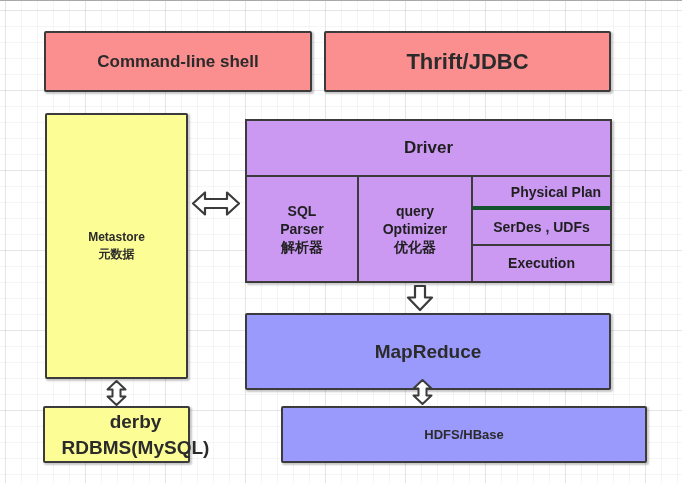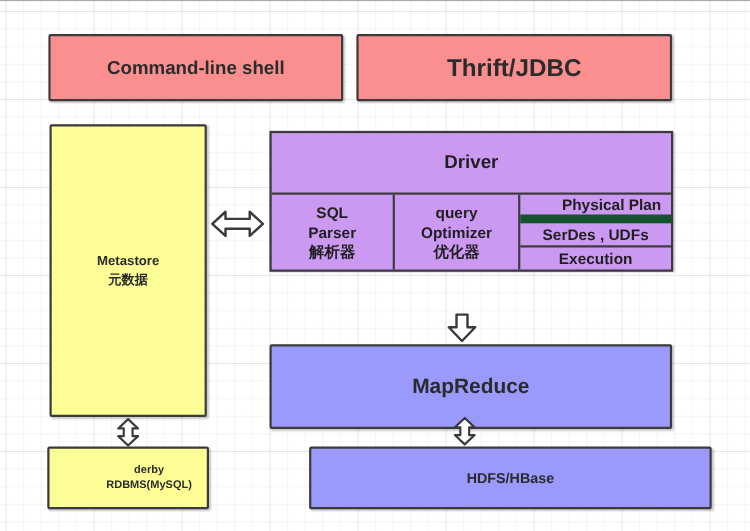--- a/index.html
+++ b/index.html
@@ -31,45 +31,45 @@
     box-shadow:1.5px 1.5px 2px rgba(0,0,0,0.22);
   }
   .rounded{border-radius:2px;}
   .pink{background:#fb8f8f;}
   .yellow{background:#fdfd96;}
   .blue{background:#9a99fc;}
 
   .cmd{left:44px;top:30px;width:268px;height:61px;font-size:17px;}
   .thrift{left:324px;top:30px;width:287px;height:61px;font-size:22px;}
   .metastore{left:45px;top:112px;width:143px;height:266px;font-size:12px;line-height:1.45;}
-  .derby{left:43px;top:405px;width:147px;height:57px;font-size:10px;line-height:1.35;padding-left:38px;}
+  .derby{left:43px;top:405px;width:147px;height:57px;font-size:19px;line-height:1.35;padding-left:38px;}
   .mapreduce{left:245px;top:312px;width:366px;height:77px;font-size:19px;}
   .hdfs{left:245px;top:405px;width:366px;height:57px;font-size:13px;margin-left:36px;}
 
   .driver{
-    position:absolute;left:245px;top:118px;width:367px;height:128px;
+    position:absolute;left:245px;top:118px;width:367px;height:164px;
     box-sizing:border-box;border:2px solid #3b3b3b;background:#cb98f2;
     display:flex;flex-direction:column;
     box-shadow:1.5px 1.5px 2px rgba(0,0,0,0.22);
   }
   .driver-header{
     height:56px;flex:0 0 56px;border-bottom:2px solid #3b3b3b;
     display:flex;align-items:center;justify-content:center;
     font-size:17px;font-weight:bold;color:#1f1f1f;box-sizing:border-box;
   }
   .driver-body{flex:1;display:flex;}
   .dcell{
     display:flex;align-items:center;justify-content:center;
     text-align:center;font-weight:bold;color:#1f1f1f;
     font-size:14px;line-height:1.3;white-space:pre-line;box-sizing:border-box;
   }
   .col-sql{width:112px;border-right:2px solid #3b3b3b;}
   .col-opt{width:114px;border-right:2px solid #3b3b3b;}
   .col-right{flex:1;display:flex;flex-direction:column;}
-  .row-pp{flex:31;border-bottom:8px solid #14532d;padding-left:29px;}
+  .row-pp{flex:31;border-bottom:4px solid #14532d;padding-left:29px;}
   .row-sd{flex:36;border-bottom:2px solid #3b3b3b;}
   .row-ex{flex:37;}
 
   .arrow{position:absolute;}
   .arrow svg{display:block;}
 </style>
 </head>
 <body>
 
 <div class="canvas">

